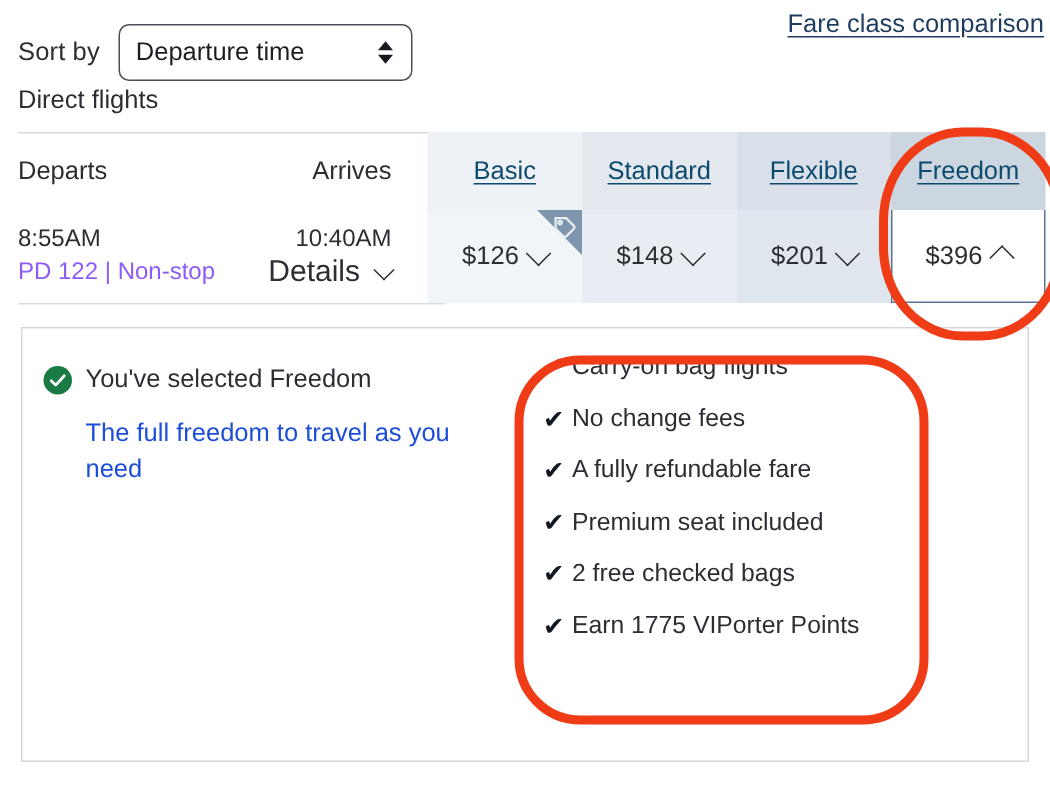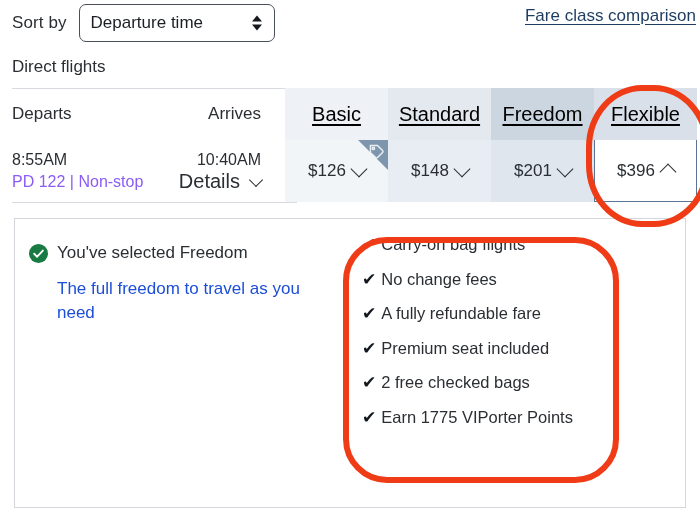--- a/index.html
+++ b/index.html
@@ -12,21 +12,21 @@
     background: #ffffff;
     font-family: "Liberation Sans", sans-serif;
     color: #2b2f33;
     overflow: hidden;
     position: relative;
   }
 
   
   #sort-bar {
     position: absolute;
-    left: 0; top: 0;
+    left: 0; top: 12px;
     width: 700px; height: 46px;
     display: flex;
     align-items: center;
   }
   #sort-label {
     margin-left: 12px;
     font-size: 17px;
     color: #2b2f33;
     letter-spacing: .1px;
   }
@@ -131,22 +131,22 @@
     justify-content: center;
     position: relative;
   }
   #header-row .fare-col { align-items: center; }
 
   .hdr-text {
     font-size: 17px;
     color: #2b2f33;
   }
   .hdr-link {
-    font-size: 20px;
-    color: #000000;
+    font-size: 17px;
+    color: #0c4a6e;
     text-decoration: underline;
     text-underline-offset: 3px;
     cursor: pointer;
   }
 
   .flight-time { font-size: 16px; color: #2b2f33; line-height: 1.35; }
   .flight-sub  { font-size: 16px; color: #8b5cf6; line-height: 1.35; white-space: nowrap;}
   #details-toggle {
     font-size: 20px; color: #2b2f33; cursor: pointer;
     display: flex; align-items: center; gap: 6px;
@@ -301,25 +301,25 @@
     </div>
     <div class="col-arrive">
       <span class="hdr-text">Arrives</span>
     </div>
     <div class="fare-col hdr-basic">
       <span class="hdr-link">Basic</span>
     </div>
     <div class="fare-col hdr-standard">
       <span class="hdr-link">Standard</span>
     </div>
+    <div class="fare-col hdr-flexible">
+      <span class="hdr-link">Flexible</span>
+    </div>
     <div class="fare-col hdr-freedom">
       <span class="hdr-link">Freedom</span>
-    </div>
-    <div class="fare-col hdr-flexible">
-      <span class="hdr-link">Flexible</span>
     </div>
   </div>
 
   <div class="table-row" id="price-row">
     <div class="col-depart">
       <span class="flight-time">8:55AM</span>
       <span class="flight-sub">
         <span>PD 122</span>
         <span>|</span>
         <span>Non-stop</span>

